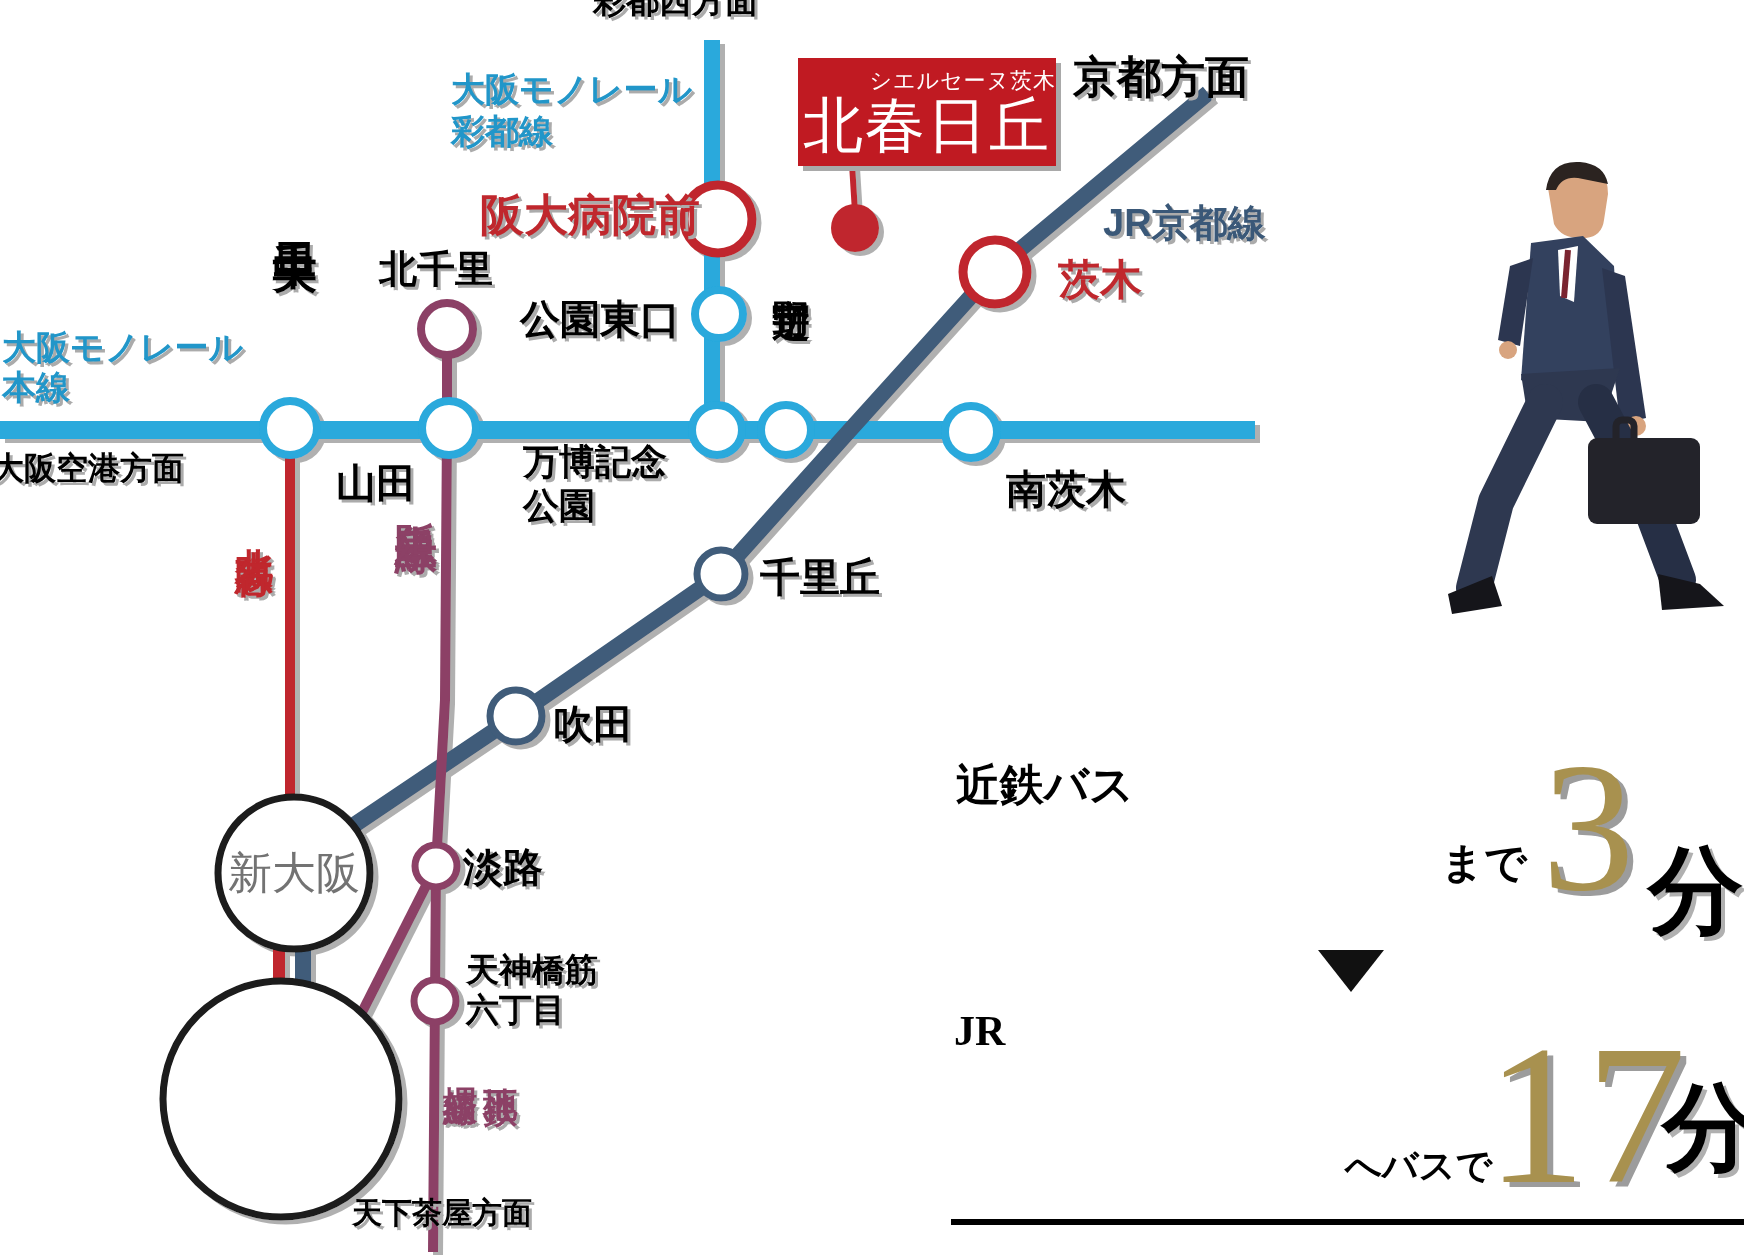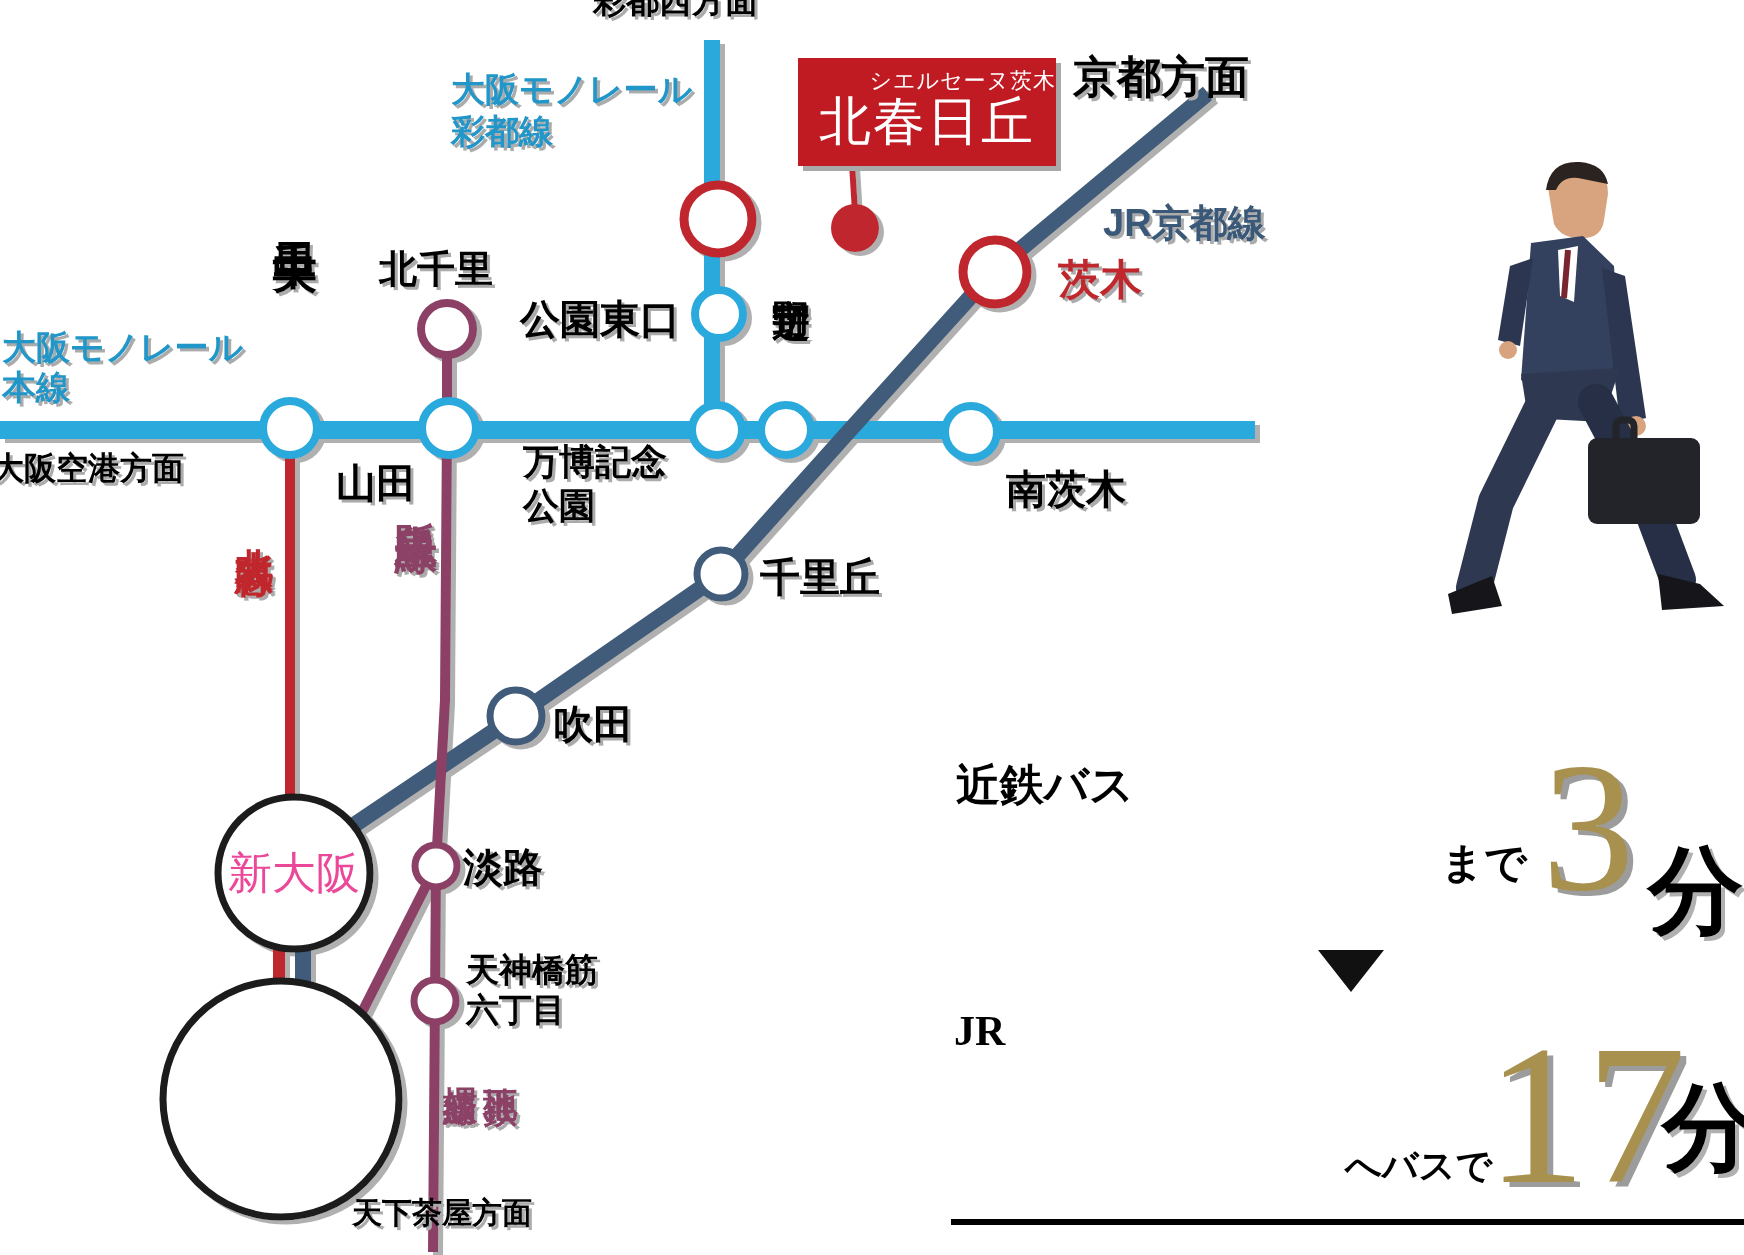--- a/index.html
+++ b/index.html
@@ -6,27 +6,27 @@
   #stage{position:relative;width:1744px;height:1255px;overflow:hidden;background:#fff;
          font-family:"Liberation Sans",sans-serif;}
   .lbl{position:absolute;font-weight:bold;white-space:nowrap;color:#000;
        text-shadow:3px 3px 0 #ababab;line-height:1.05;}
   .cyan{color:#2196c9;}
   .red{color:#c0272d;}
   .slate{color:#3a5878;}
   .purple{color:#8c4166;}
   .vert{writing-mode:vertical-rl;text-orientation:upright;letter-spacing:3px;}
   .circle-name{position:absolute;font-family:"Liberation Serif","DejaVu Serif",serif;
-       font-weight:normal;color:#ec4899;white-space:nowrap;text-shadow:none;
+       font-weight:normal;color:#737373;white-space:nowrap;text-shadow:none;
        transform:translate(-50%,-50%);}
   #property-box{position:absolute;left:798px;top:58px;width:258px;height:108px;
        background:#c01a22;color:#fff;text-align:center;box-shadow:5px 5px 0 #a9a9a9;}
   #property-box .brand{font-size:22px;letter-spacing:1px;margin-top:8px;text-align:right;}
   #property-box .pname{font-family:"Liberation Serif","DejaVu Serif",serif;
-       font-size:52px;line-height:1.0;letter-spacing:2px;}
+       font-size:60px;line-height:1.0;letter-spacing:2px;}
   .big-black{position:absolute;font-weight:bold;color:#000;font-size:95px;
        letter-spacing:-5px;white-space:nowrap;line-height:1;text-shadow:4px 4px 0 #b0b0b0;}
   .small-black{position:absolute;font-weight:bold;color:#000;white-space:nowrap;line-height:1;font-family:Liberation Serif, serif;}
   .gold-num{position:absolute;font-family:"Liberation Serif","DejaVu Serif",serif;
        color:#a8914f;line-height:0.85;white-space:nowrap;text-shadow:6px 5px 0 #9c9c9c;}
   #down-arrow{position:absolute;left:1318px;top:950px;width:0;height:0;
        border-left:33px solid transparent;border-right:33px solid transparent;
        border-top:42px solid #111;}
   #access-rule{position:absolute;left:951px;top:1219px;width:793px;height:6px;background:#000;}
   svg{position:absolute;left:0;top:0;}
@@ -92,20 +92,21 @@
       <rect x="1616" y="420" width="18" height="26" rx="6" fill="none" stroke="#23232a" stroke-width="7"></rect>
       <rect x="1588" y="438" width="112" height="86" rx="9" fill="#23232a"></rect>
     </g>
   </svg>
 
   <div class="lbl" style="left:593px;top:-16px;font-size:33px;">彩都西方面</div>
 
   <div class="lbl cyan" style="left:451px;top:72px;font-size:34px;">大阪モノレール</div>
   <div class="lbl cyan" style="left:451px;top:114px;font-size:34px;">彩都線</div>
 
+  <div class="lbl red" style="left:450px;top:192px;width:250px;text-align:right;font-size:44px;">阪大病院前</div>
 
   <div class="lbl" style="left:1073px;top:54px;font-size:44px;">京都方面</div>
 
   <div class="lbl slate" style="left:1103px;top:204px;font-size:38px;">JR京都線</div>
 
   <div class="lbl red" style="left:1058px;top:258px;font-size:42px;">茨木</div>
 
   <div class="lbl" style="left:430px;top:298px;width:250px;text-align:right;font-size:40px;">公園東口</div>
 
   <div class="lbl vert" style="left:770px;top:268px;font-size:38px;">宇野辺</div>

